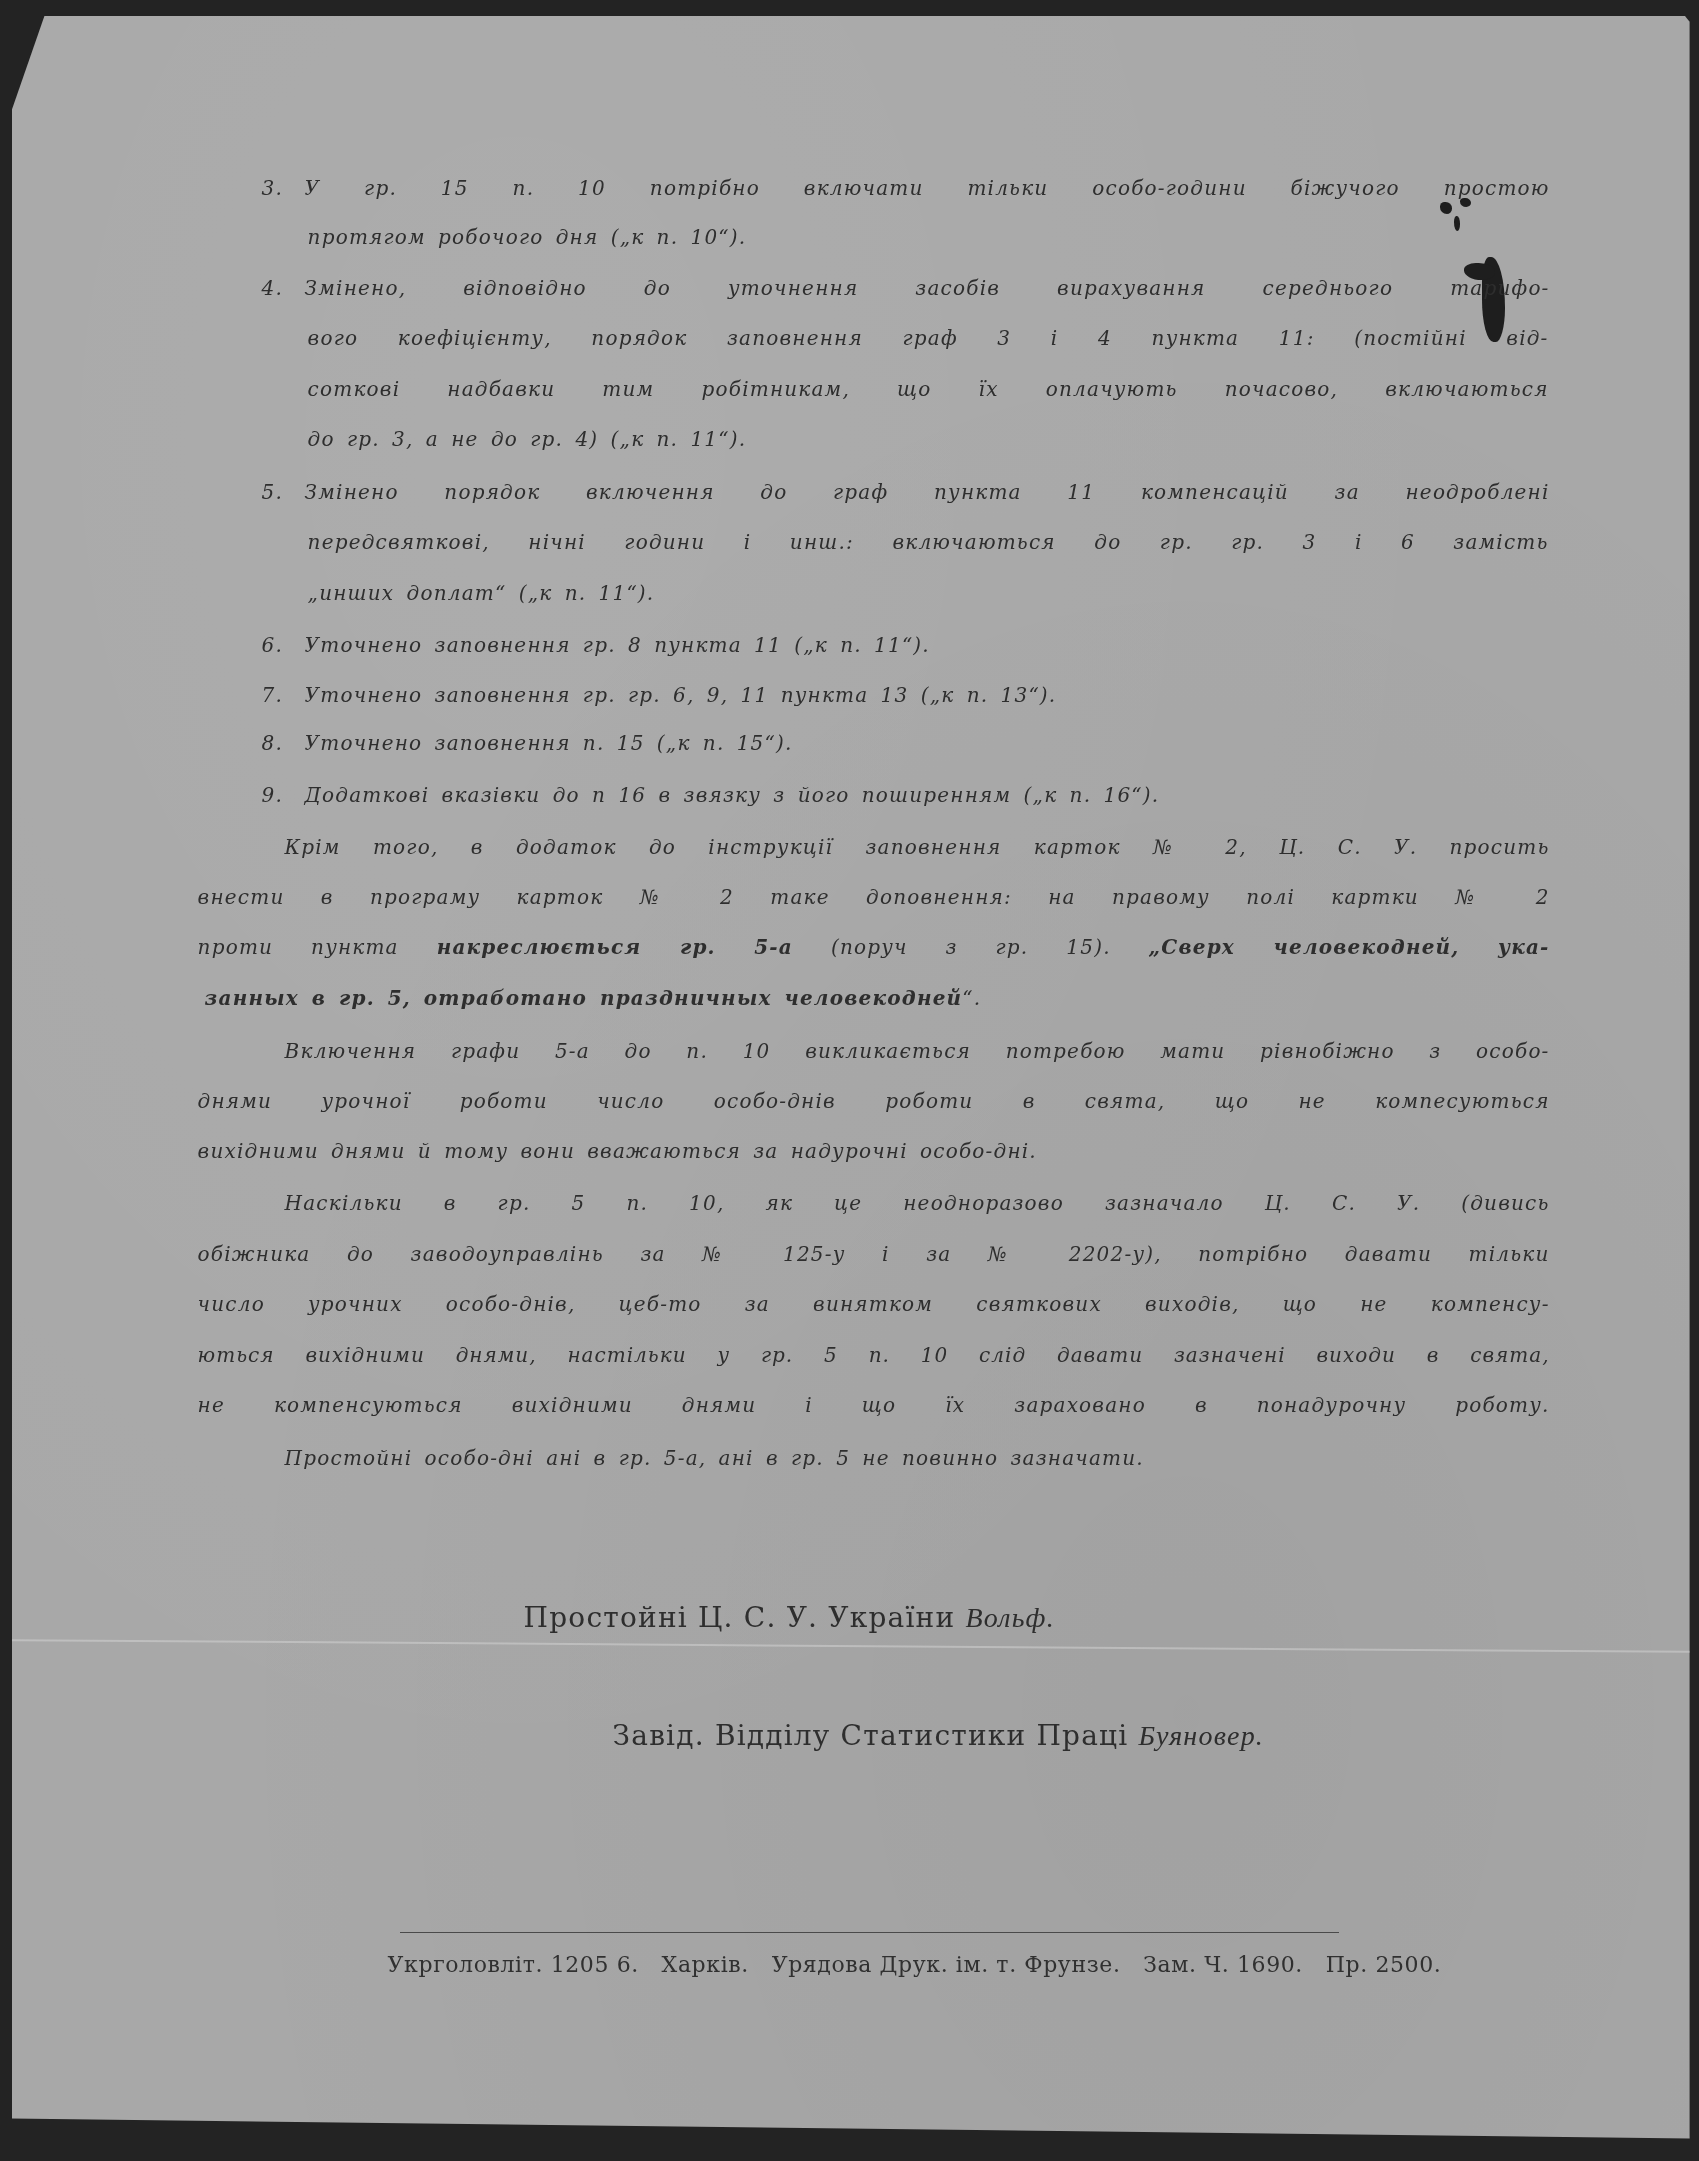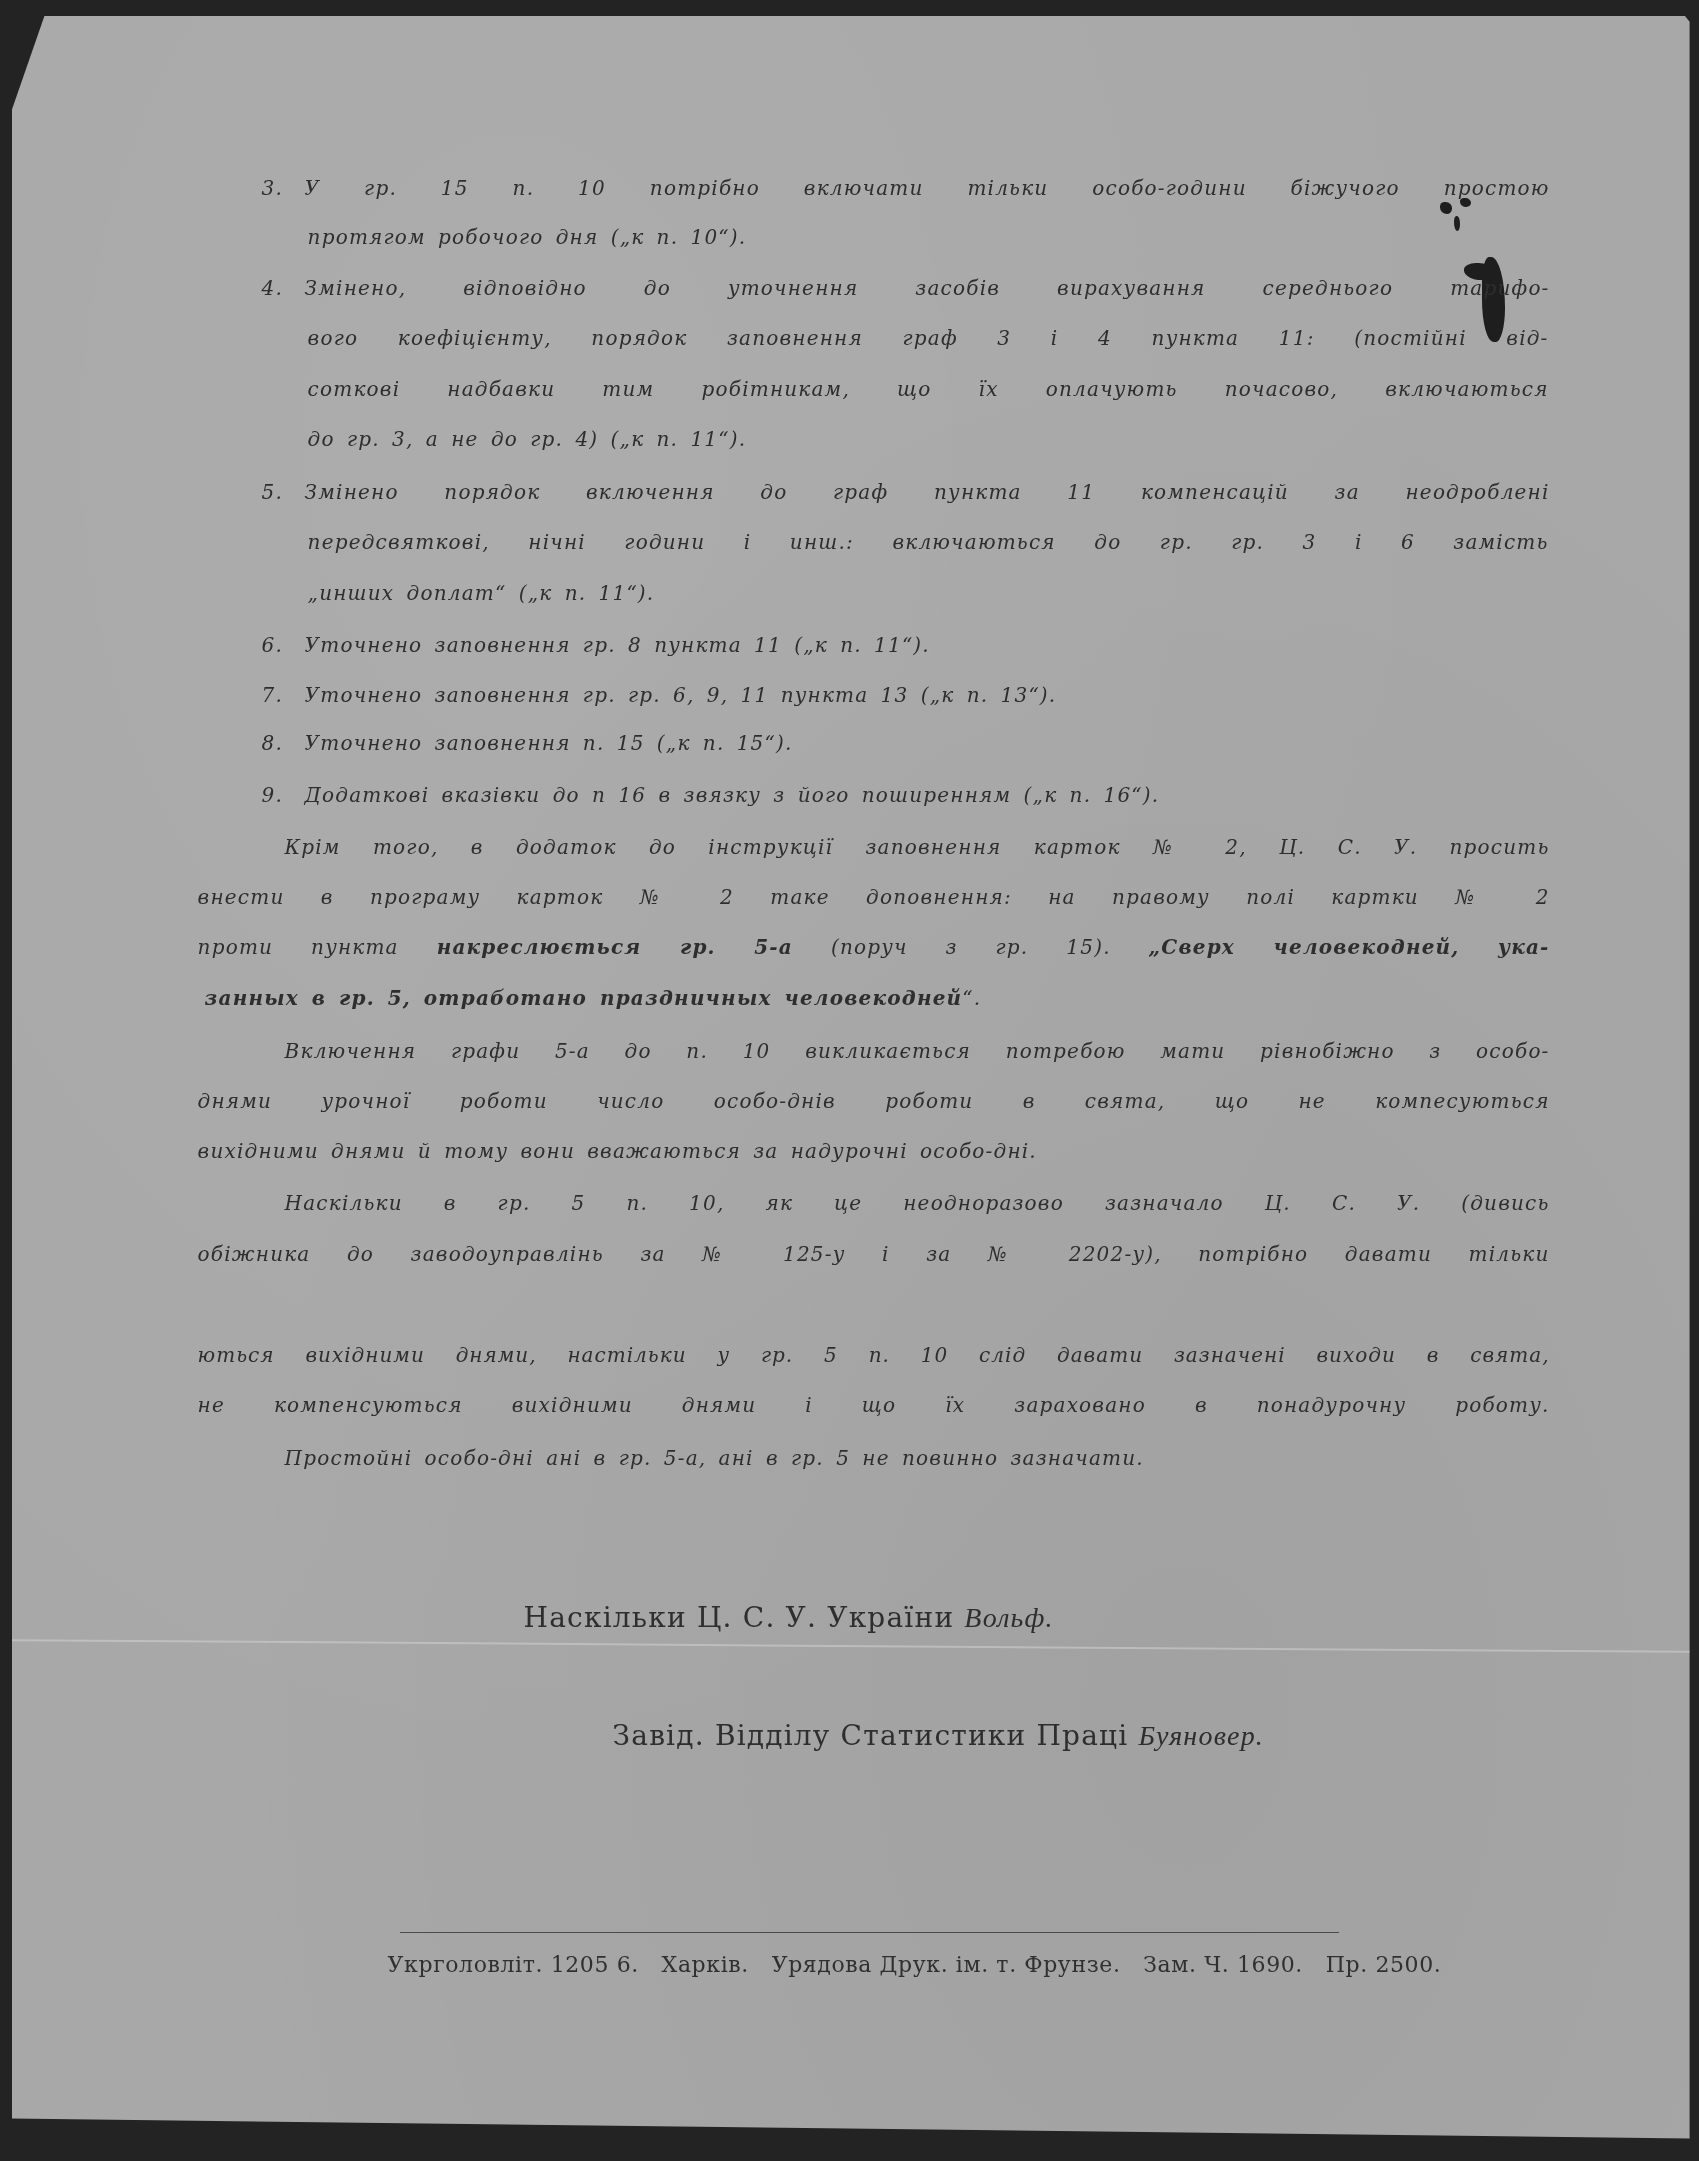--- a/index.html
+++ b/index.html
@@ -171,33 +171,36 @@
       <div class="line last" style="left:186px; top:1123px; width:1352px;">
         <span>вихідними днями й тому вони вважаються за надурочні особо-дні.</span>
       </div>
 
       <div class="line" style="left:273px; top:1175px; width:1265px;">
         <span>Наскільки в гр. 5 п. 10, як це неодноразово зазначало Ц. С. У. (дивись</span>
       </div>
       <div class="line" style="left:186px; top:1226px; width:1352px;">
         <span>обіжника до заводоуправлінь за № 125-у і за № 2202-у), потрібно давати тільки</span>
       </div>
+      <div class="line" style="left:186px; top:1276px; width:1352px;">
+        <span>число урочних особо-днів, цеб-то за винятком святкових виходів, що не компенсу-</span>
+      </div>
       <div class="line" style="left: 186px; top: 1327px; width: 1352px; letter-spacing: 1px;">
         <span>ються вихідними днями, настільки у гр. 5 п. 10 слід давати зазначені виходи в свята,</span>
       </div>
       <div class="line" style="left:186px; top:1377px; width:1352px;">
         <span>не компенсуються вихідними днями і що їх зараховано в понадурочну роботу.</span>
       </div>
 
       <div class="line last" style="left:273px; top:1430px; width:1265px;">
         <span>Простойні особо-дні ані в гр. 5-а, ані в гр. 5 не повинно зазначати.</span>
       </div>
 
       <div class="signature" style="left:512px; top:1585px;">
-        <span>Наскільки Ц. С. У. України </span><span class="italic">Вольф.</span>
+        <span>Простойні Ц. С. У. України </span><span class="italic">Вольф.</span>
       </div>
       <div class="signature" style="left:601px; top:1703px;">
         <span>Завід. Відділу Статистики Праці </span><span class="italic">Буяновер.</span>
       </div>
 
       <div class="footer-rule"></div>
       <div class="imprint" style="white-space: pre;">Укрголовліт. 1205 6.   Харків.   Урядова Друк. ім. т. Фрунзе.   Зам. Ч. 1690.   Пр. 2500.</div>
     </div>
   </div>
 </div>

